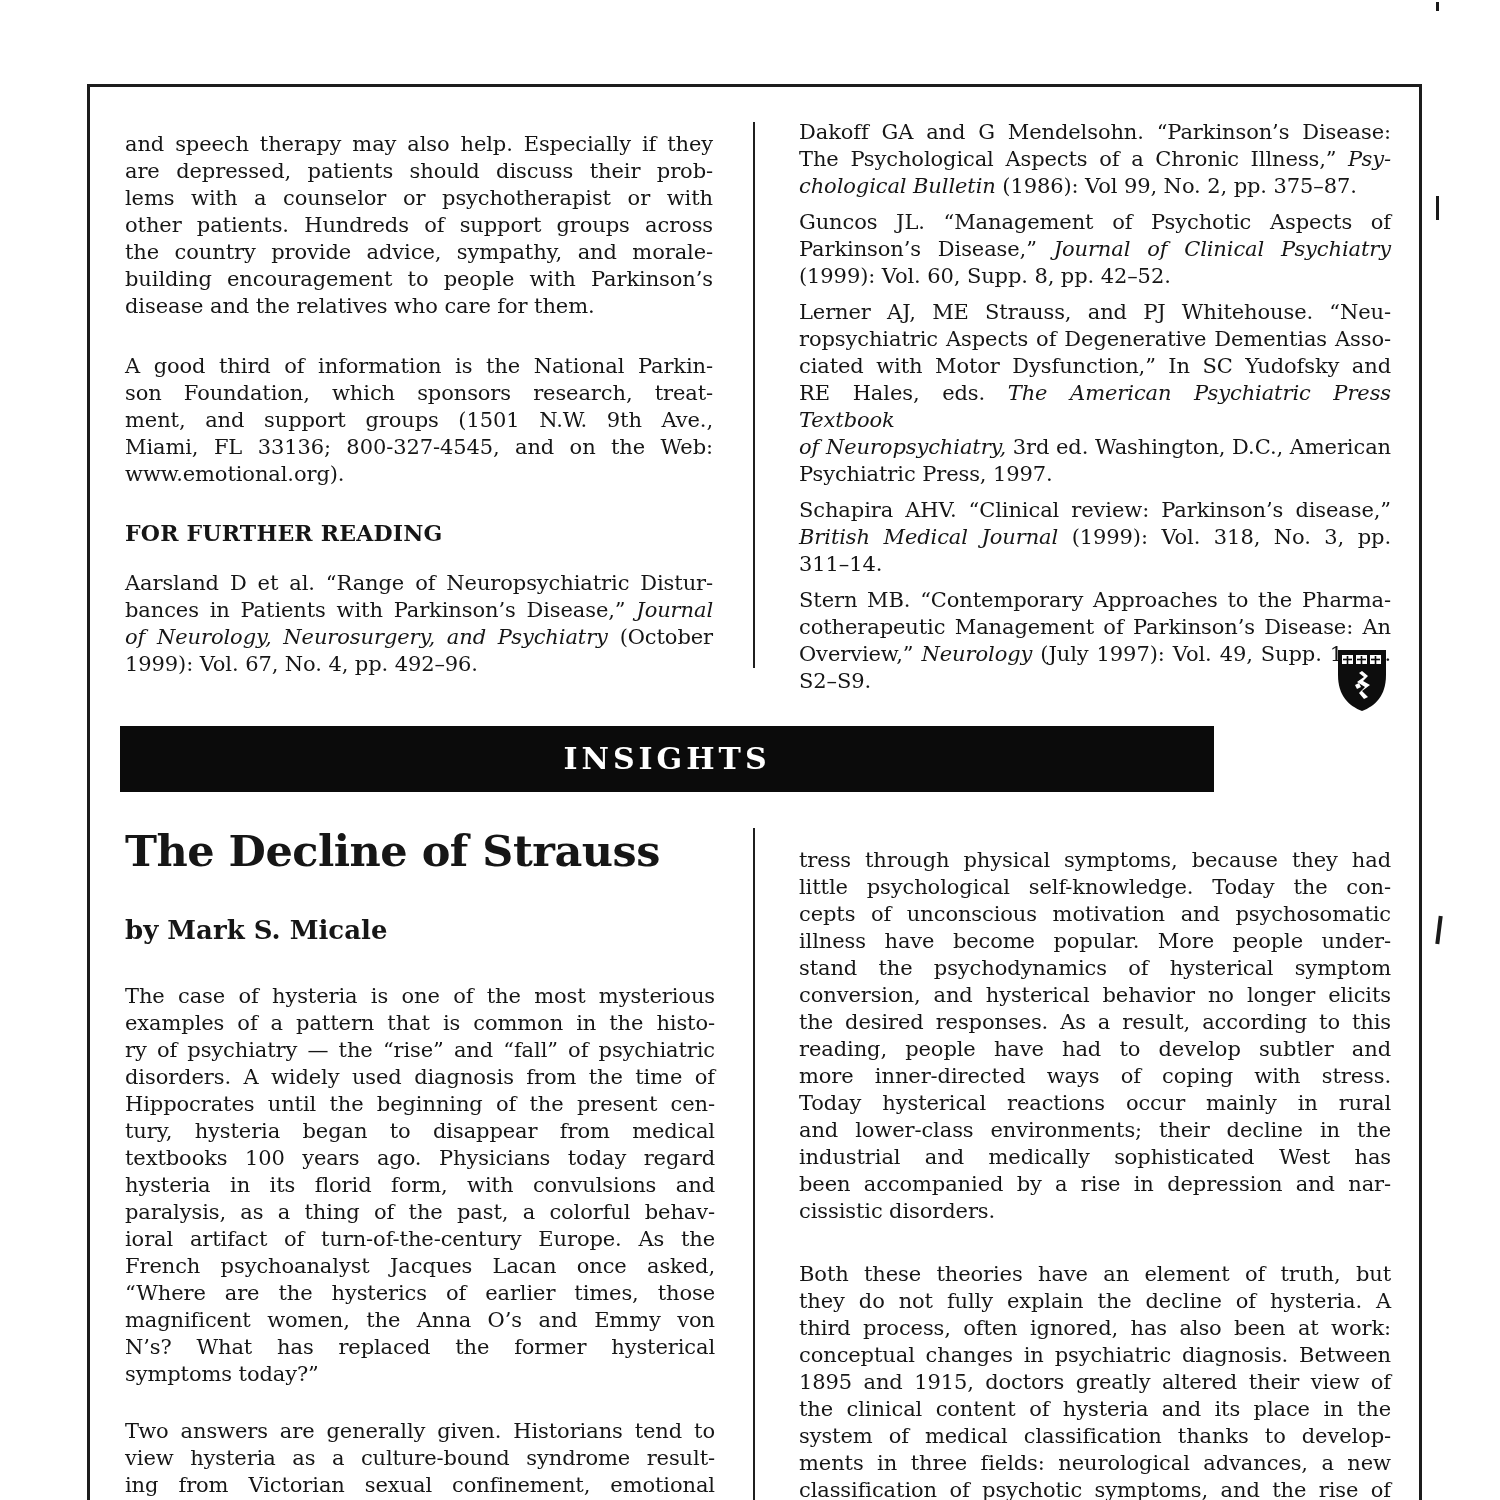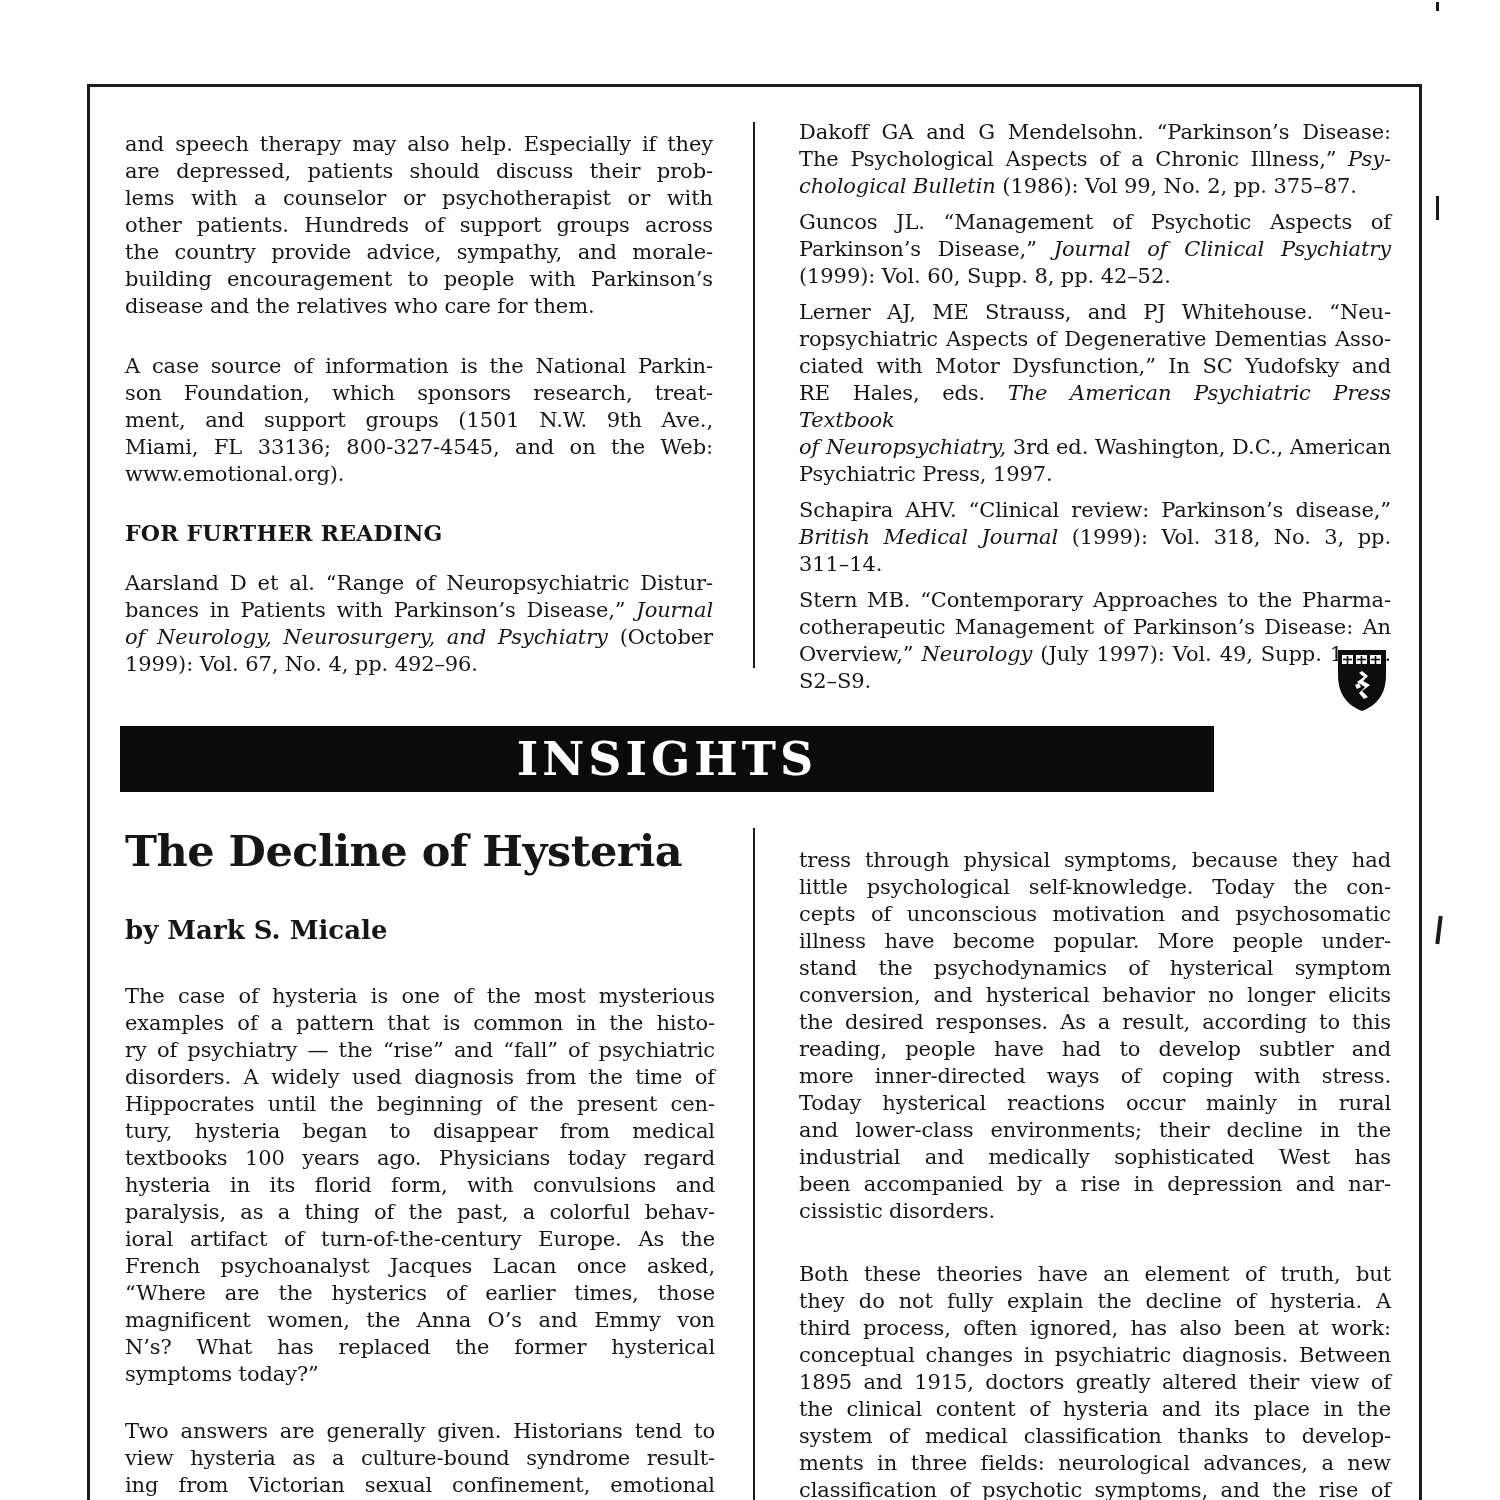--- a/index.html
+++ b/index.html
@@ -30,21 +30,21 @@
   .title { margin:0; font-size:43px; line-height:50px; font-weight:bold; letter-spacing:-0.5px; }
   .byline { margin:38px 0 12px 0; font-size:26px; line-height:33px; font-weight:bold; }
   .art-left .para:first-of-type { margin-top:36px; }
   .vdivider { position:absolute; width:2px; background:#1f1f1f; }
   .d1 { left:753px; top:122px; height:546px; }
   .d2 { left:753px; top:828px; height:672px; }
   .banner {
     position:absolute; left:120px; top:726px; width:1094px; height:66px;
     background:var(--banner_bg); color:var(--banner_fg);
     text-align:center; line-height:66px;
-    font-size:46px; font-weight:bold; letter-spacing:4px;
+    font-size:30px; font-weight:bold; letter-spacing:4px;
   }
   .shield { position:absolute; left:1337px; top:649px; width:50px; height:64px; }
   .mark { position:absolute; background:#1a1a1a; }
   .mark-a { left:1436px; top:2px;   width:3px; height:9px; }
   .mark-b { left:1436px; top:196px; width:3px; height:24px; }
   .mark-c { left:1437px; top:916px; width:4px; height:28px; transform:rotate(7deg); }
 </style>
 </head>
 <body>
 
@@ -60,21 +60,21 @@
     <div class="para">
         <div class="ln jl"><span>and speech therapy may also help. Especially if they</span></div>
         <div class="ln jl"><span>are depressed, patients should discuss their prob-</span></div>
         <div class="ln jl"><span>lems with a counselor or psychotherapist or with</span></div>
         <div class="ln jl"><span>other patients. Hundreds of support groups across</span></div>
         <div class="ln jl"><span>the country provide advice, sympathy, and morale-</span></div>
         <div class="ln jl"><span>building encouragement to people with Parkinson’s</span></div>
         <div class="ln"><span>disease and the relatives who care for them.</span></div>
       </div>
     <div class="para sp1">
-        <div class="ln jl"><span>A case source of information is the National Parkin-</span></div>
+        <div class="ln jl"><span>A good third of information is the National Parkin-</span></div>
         <div class="ln jl"><span>son Foundation, which sponsors research, treat-</span></div>
         <div class="ln jl"><span>ment, and support groups (1501 N.W. 9th Ave.,</span></div>
         <div class="ln jl"><span>Miami, FL 33136; 800-327-4545, and on the Web:</span></div>
         <div class="ln"><span>www.emotional.org).</span></div>
       </div>
     <h3 class="subhead">FOR FURTHER READING</h3>
     <div class="para">
         <div class="ln jl"><span>Aarsland D et al. “Range of Neuropsychiatric Distur-</span></div>
         <div class="ln jl"><span>bances in Patients with Parkinson’s Disease,” </span><i>Journal</i></div>
         <div class="ln jl"><i>of Neurology, Neurosurgery, and Psychiatry</i><span> (October</span></div>
@@ -133,21 +133,21 @@
       <line x1="20" y1="10.5" x2="29" y2="10.5"></line>
       <line x1="34" y1="10.5" x2="43" y2="10.5"></line>
     </g>
   </svg>
 
   <div class="banner">
     <span>INSIGHTS</span>
   </div>
 
   <div class="col art-left">
-    <h1 class="title">The Decline of Hysteria</h1>
+    <h1 class="title">The Decline of Strauss</h1>
     <h2 class="byline">by Mark S. Micale</h2>
     <div class="para">
         <div class="ln jl"><span>The case of hysteria is one of the most mysterious</span></div>
         <div class="ln jl"><span>examples of a pattern that is common in the histo-</span></div>
         <div class="ln jl"><span>ry of psychiatry — the “rise” and “fall” of psychiatric</span></div>
         <div class="ln jl"><span>disorders. A widely used diagnosis from the time of</span></div>
         <div class="ln jl"><span>Hippocrates until the beginning of the present cen-</span></div>
         <div class="ln jl"><span>tury, hysteria began to disappear from medical</span></div>
         <div class="ln jl"><span>textbooks 100 years ago. Physicians today regard</span></div>
         <div class="ln jl"><span>hysteria in its florid form, with convulsions and</span></div>

